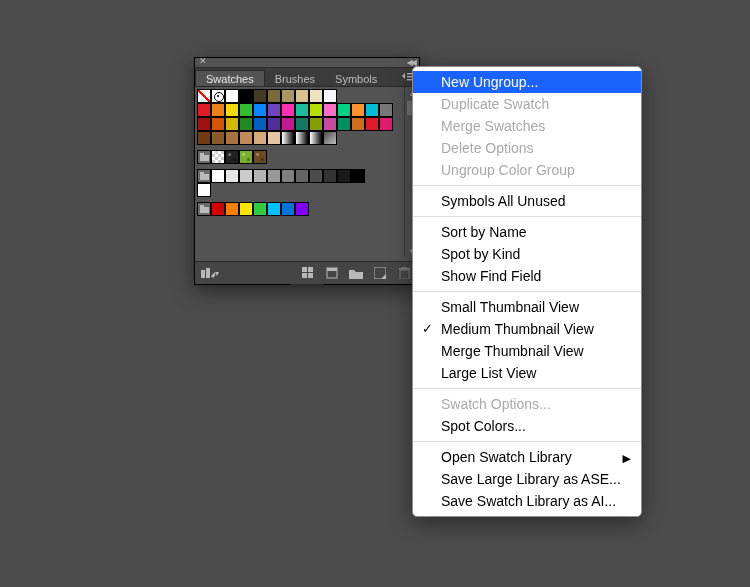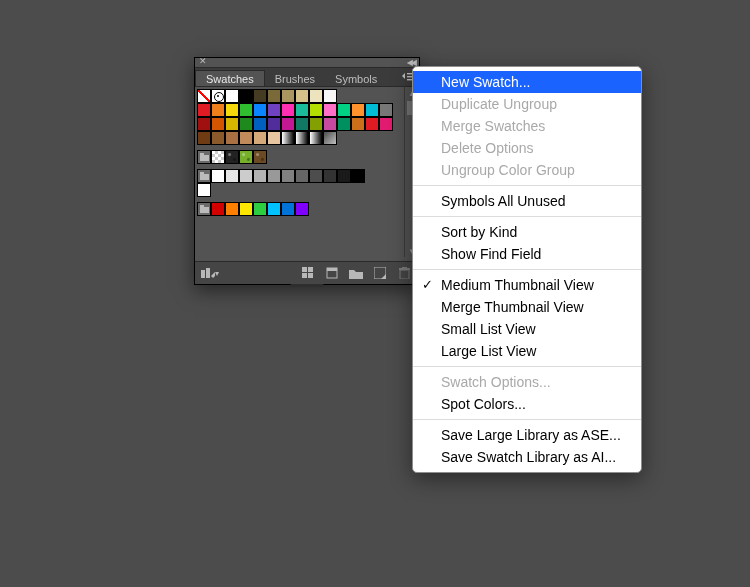--- a/index.html
+++ b/index.html
@@ -330,34 +330,36 @@
             <rect x="0" y="1" width="11" height="2" fill="#7a7a7a"></rect>
             <rect x="3" y="0" width="5" height="1" fill="#7a7a7a"></rect>
           </svg>
       </div>
     </div>
   </div>
   <div class="drag-grip"></div>
 </div>
 
 <div class="menu" id="flyout">
-    <div class="mi hl"><span>New Swatch...</span></div>
-    <div class="mi dis"><span>Duplicate Ungroup</span></div>
+    <div class="mi hl"><span>New Ungroup...</span></div>
+    <div class="mi dis"><span>Duplicate Swatch</span></div>
     <div class="mi dis"><span>Merge Swatches</span></div>
     <div class="mi dis"><span>Delete Options</span></div>
     <div class="mi dis"><span>Ungroup Color Group</span></div>
     <div class="sep"></div>
     <div class="mi"><span>Symbols All Unused</span></div>
     <div class="sep"></div>
-    <div class="mi"><span>Sort by Kind</span></div>
+    <div class="mi"><span>Sort by Name</span></div>
+    <div class="mi"><span>Spot by Kind</span></div>
     <div class="mi"><span>Show Find Field</span></div>
     <div class="sep"></div>
+    <div class="mi"><span>Small Thumbnail View</span></div>
     <div class="mi"><span class="check">✓</span><span>Medium Thumbnail View</span></div>
     <div class="mi"><span>Merge Thumbnail View</span></div>
-    <div class="mi"><span>Small List View</span></div>
     <div class="mi"><span>Large List View</span></div>
     <div class="sep"></div>
     <div class="mi dis"><span>Swatch Options...</span></div>
     <div class="mi"><span>Spot Colors...</span></div>
     <div class="sep"></div>
+    <div class="mi"><span>Open Swatch Library</span><span class="sub">▶</span></div>
     <div class="mi"><span>Save Large Library as ASE...</span></div>
     <div class="mi"><span>Save Swatch Library as AI...</span></div>
   </div>
 
 </body></html>

